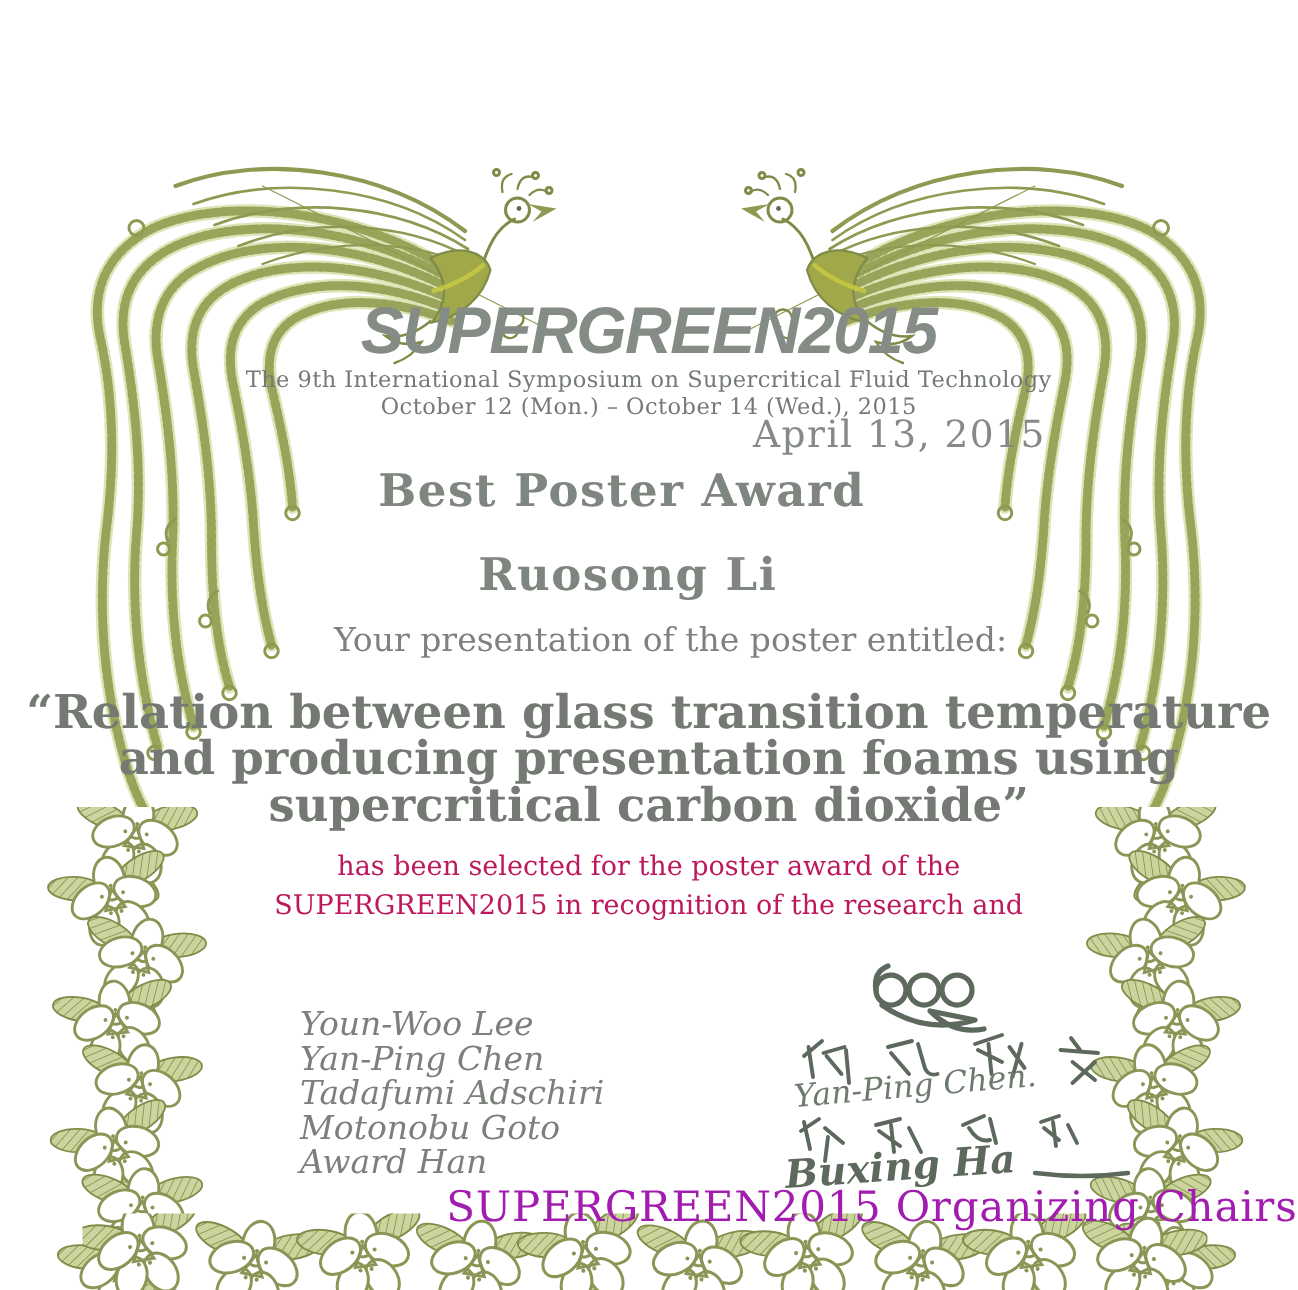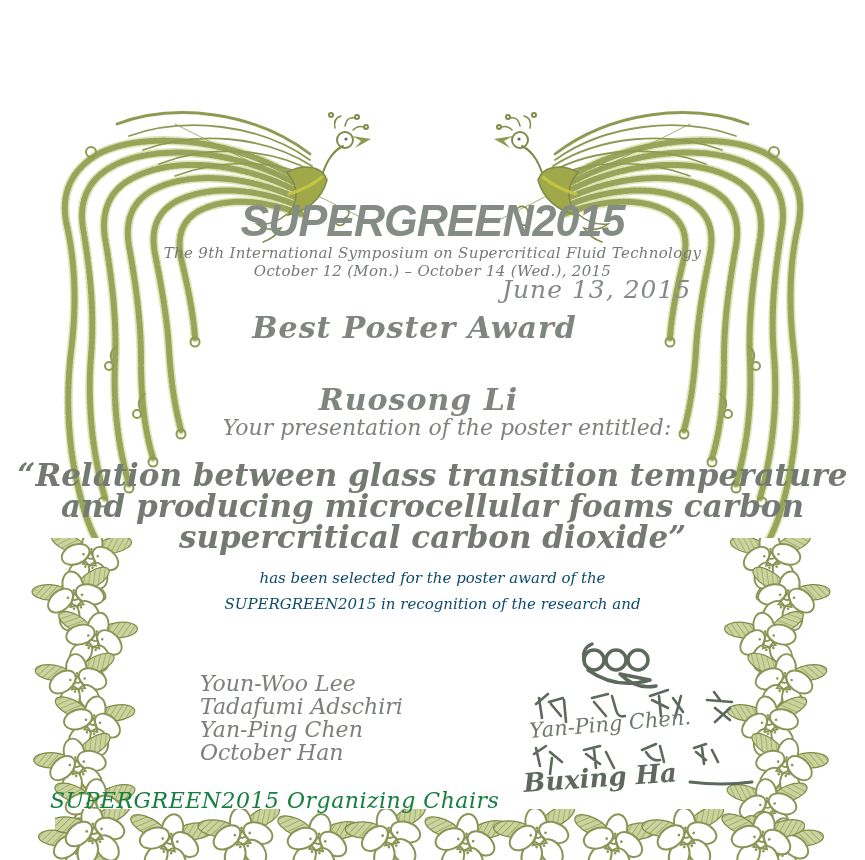--- a/index.html
+++ b/index.html
@@ -1,39 +1,39 @@
 <!DOCTYPE html>
 <html><head>
 <meta charset="utf-8">
 <style>
   html,body{margin:0;padding:0;background:#ffffff;}
   .page{
     position:relative;width:865px;height:860px;background:#ffffff;
     font-family:"DejaVu Serif",serif;overflow:hidden;margin-top:46px;
   }
   .abs{position:absolute;}
-  .ital{font-style:italic;}
+  .ital{}
   .center{left:0;width:865px;text-align:center;}
   
   .logo{
     top:150px;font-family:"Liberation Sans",sans-serif;
     font-style:italic;font-weight:bold;font-size:44px;letter-spacing:-1px;
     color:#858c85;transform:scaleX(.98);
   }
   .subtitle{font-size:15px;color:#747a74;letter-spacing:.3px;}
   .sub1{top:198px;}
   .sub2{top:216px;}
   .date{top:229px;left:502px;font-size:25px;color:#85898a;letter-spacing:1px;}
   .award-title{top:264px;font-weight:bold;font-size:30px;color:#7f857f;padding-right:36px;box-sizing:border-box;letter-spacing:1px;}
-  .recipient{top:336px;font-weight:bold;font-size:30px;color:#7f857f;padding-right:28px;box-sizing:border-box;letter-spacing:1px;}
+  .recipient{top:320px;font-weight:bold;font-size:30px;color:#7f857f;padding-right:28px;box-sizing:border-box;letter-spacing:1px;}
   .intro{top:369px;font-size:22px;color:#7d837c;padding-left:29px;box-sizing:border-box;}
   .ptitle{top:414px;font-weight:bold;font-size:31px;line-height:31px;color:#747a73;}
-  .citation{top:519px;font-size:15px;line-height:26px;color:#0c4a6e;}
+  .citation{top:519px;font-size:18px;line-height:26px;color:#be185d;}
   .chairs{top:626px;left:200px;width:325px;font-size:22px;line-height:23px;color:#7b817a;font-style:italic;}
-  .footer-line{top:742px;left:50px;width:815px;text-align:left;font-size:22px;color:#15803d;letter-spacing:.5px;}
+  .footer-line{top:742px;left:50px;width:815px;text-align:right;font-size:28px;color:#a21caf;letter-spacing:.5px;}
   svg{display:block;}
   .flip{transform:scaleX(-1);}
 </style>
 </head>
 <body>
 
 <div class="page">
 
   <svg width="0" height="0" style="position:absolute" aria-hidden="true">
     <defs>
@@ -164,42 +164,43 @@
     <use href="#flower" transform="translate(410,36) scale(1.25) rotate(8)"></use>
     <use href="#flower" transform="translate(484,30) scale(1.25) rotate(-10)"></use>
     <use href="#flower" transform="translate(558,36) scale(1.25) rotate(12)"></use>
     <use href="#flower" transform="translate(632,30) scale(1.25) rotate(-8)"></use>
     <use href="#flower" transform="translate(706,34) scale(1.25) rotate(10)"></use>
   </svg>
 
   <div class="abs center logo">SUPERGREEN2015</div>
   <div class="abs center ital subtitle sub1">The 9th International Symposium on Supercritical Fluid Technology</div>
   <div class="abs center ital subtitle sub2">October 12 (Mon.) – October 14 (Wed.), 2015</div>
-  <div class="abs ital date">June 13, 2015</div>
+  <div class="abs ital date">April 13, 2015</div>
 
   <div class="abs center ital award-title">Best Poster Award</div>
   <div class="abs center ital recipient">Ruosong Li</div>
   <div class="abs center ital intro">Your presentation of the poster entitled:</div>
 
   <div class="abs center ital ptitle">
     <div>“Relation between glass transition temperature</div>
-    <div>and producing microcellular foams carbon</div>
+    <div>and producing presentation foams using</div>
     <div>supercritical carbon dioxide”</div>
   </div>
 
   <div class="abs center ital citation">
     <div>has been selected for the poster award of the</div>
     <div>SUPERGREEN2015 in recognition of the research and</div>
   </div>
 
   <div class="abs chairs">
     <div>Youn-Woo Lee</div>
+    <div>Yan-Ping Chen</div>
     <div>Tadafumi Adschiri</div>
-    <div>Yan-Ping Chen</div>
-    <div>October Han</div>
+    <div>Motonobu Goto</div>
+    <div>Award Han</div>
   </div>
 
   <svg class="abs" style="left:522px;top:594px" width="235" height="162" viewBox="0 0 235 162">
     <g fill="none" stroke="#5d695d" stroke-linecap="round" stroke-linejoin="round">
       <g stroke-width="3.5">
         <circle cx="72" cy="20" r="10"></circle>
           <circle cx="94" cy="20" r="10"></circle>
           <circle cx="116" cy="20" r="10"></circle>
         <path d="M62,20 q-2,-12 8,-16"></path>
         <path d="M66,30 q28,20 62,10 l-30,-6 q16,16 36,12"></path>

